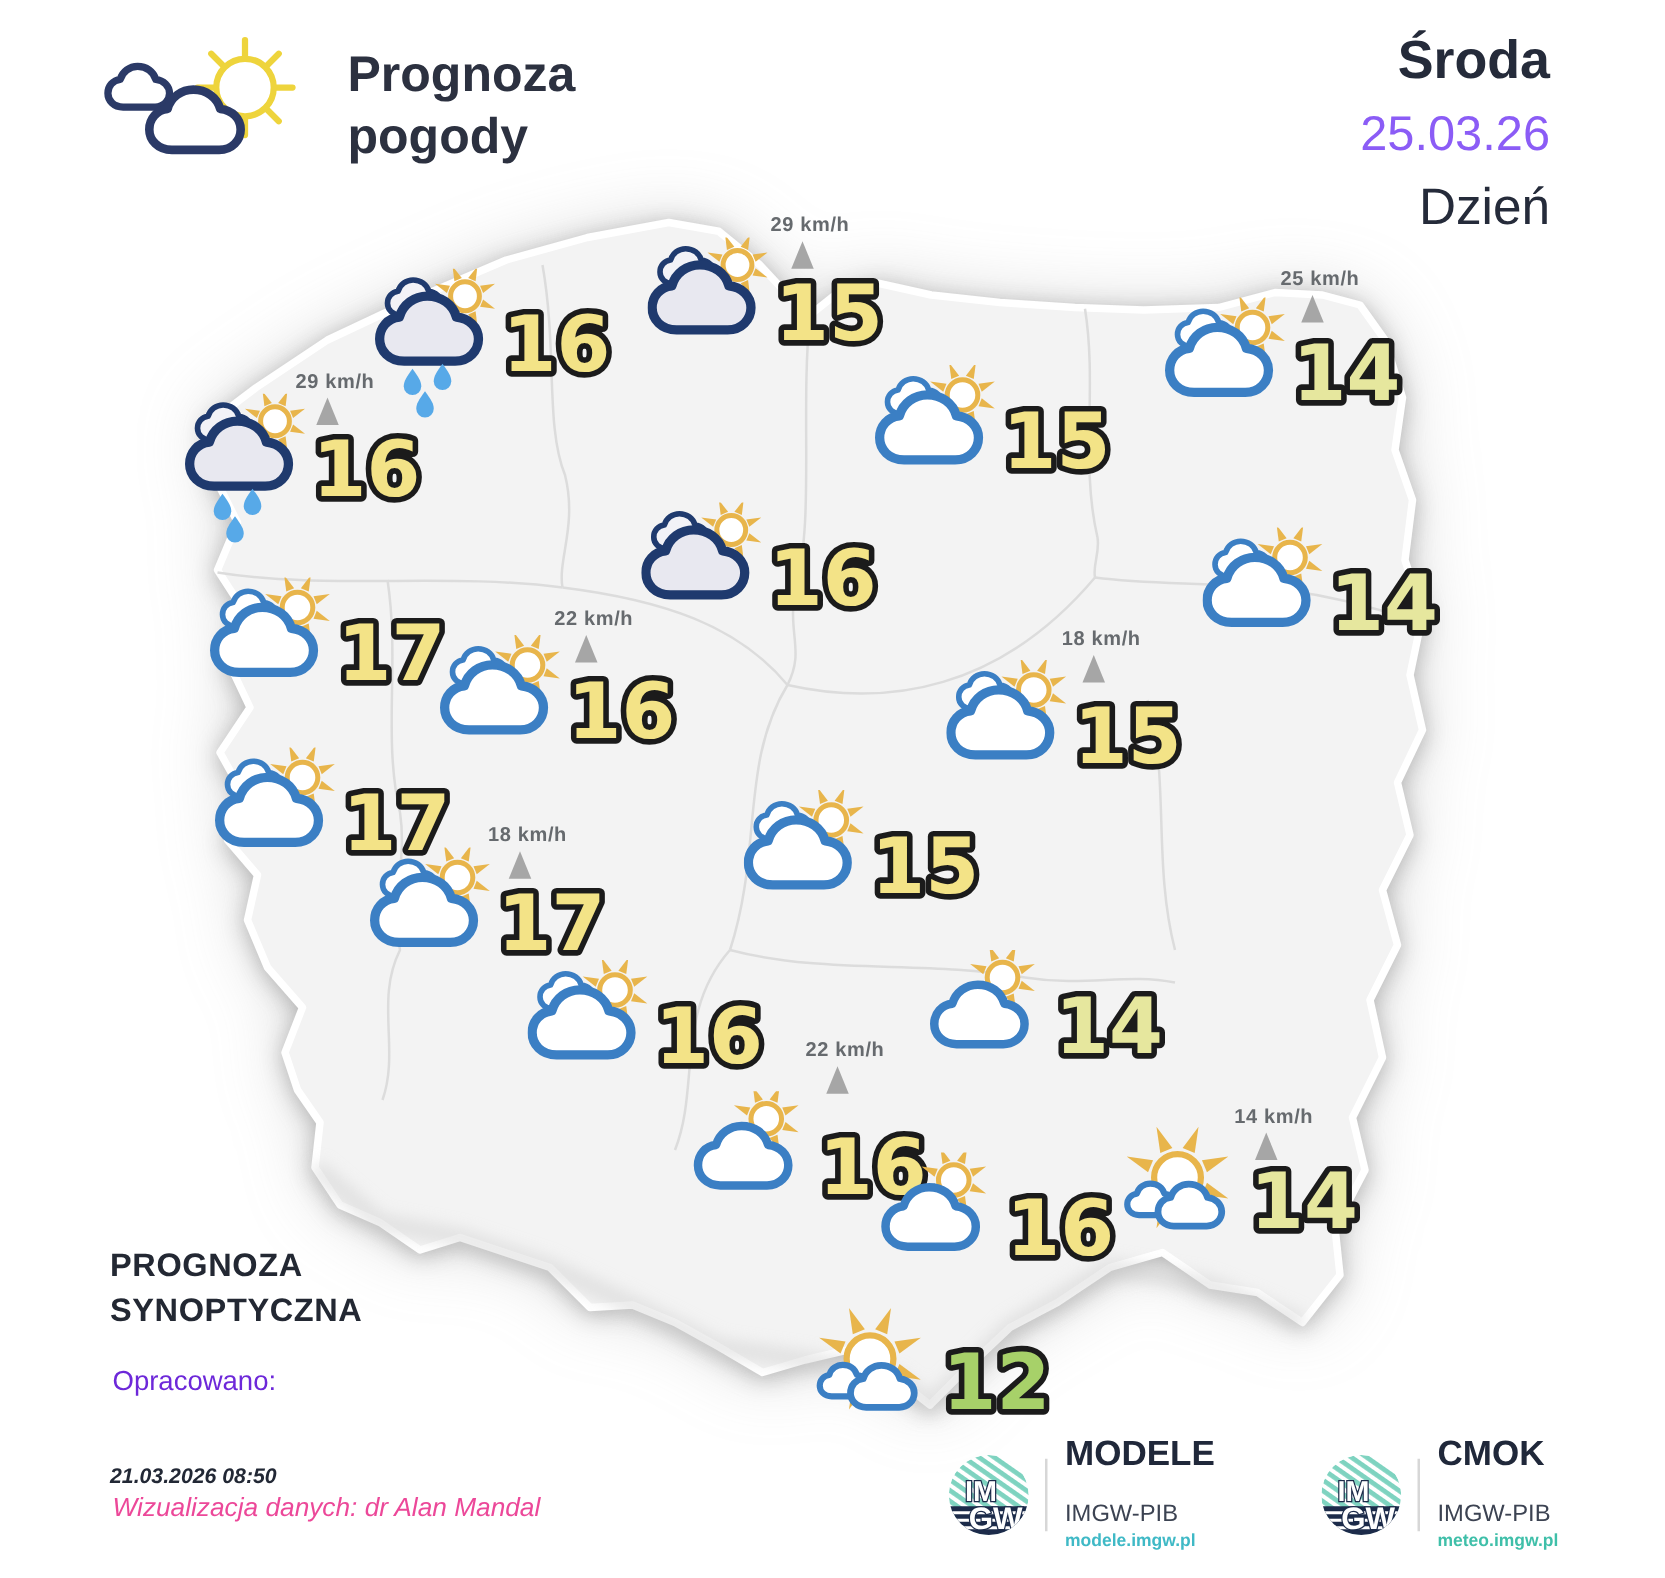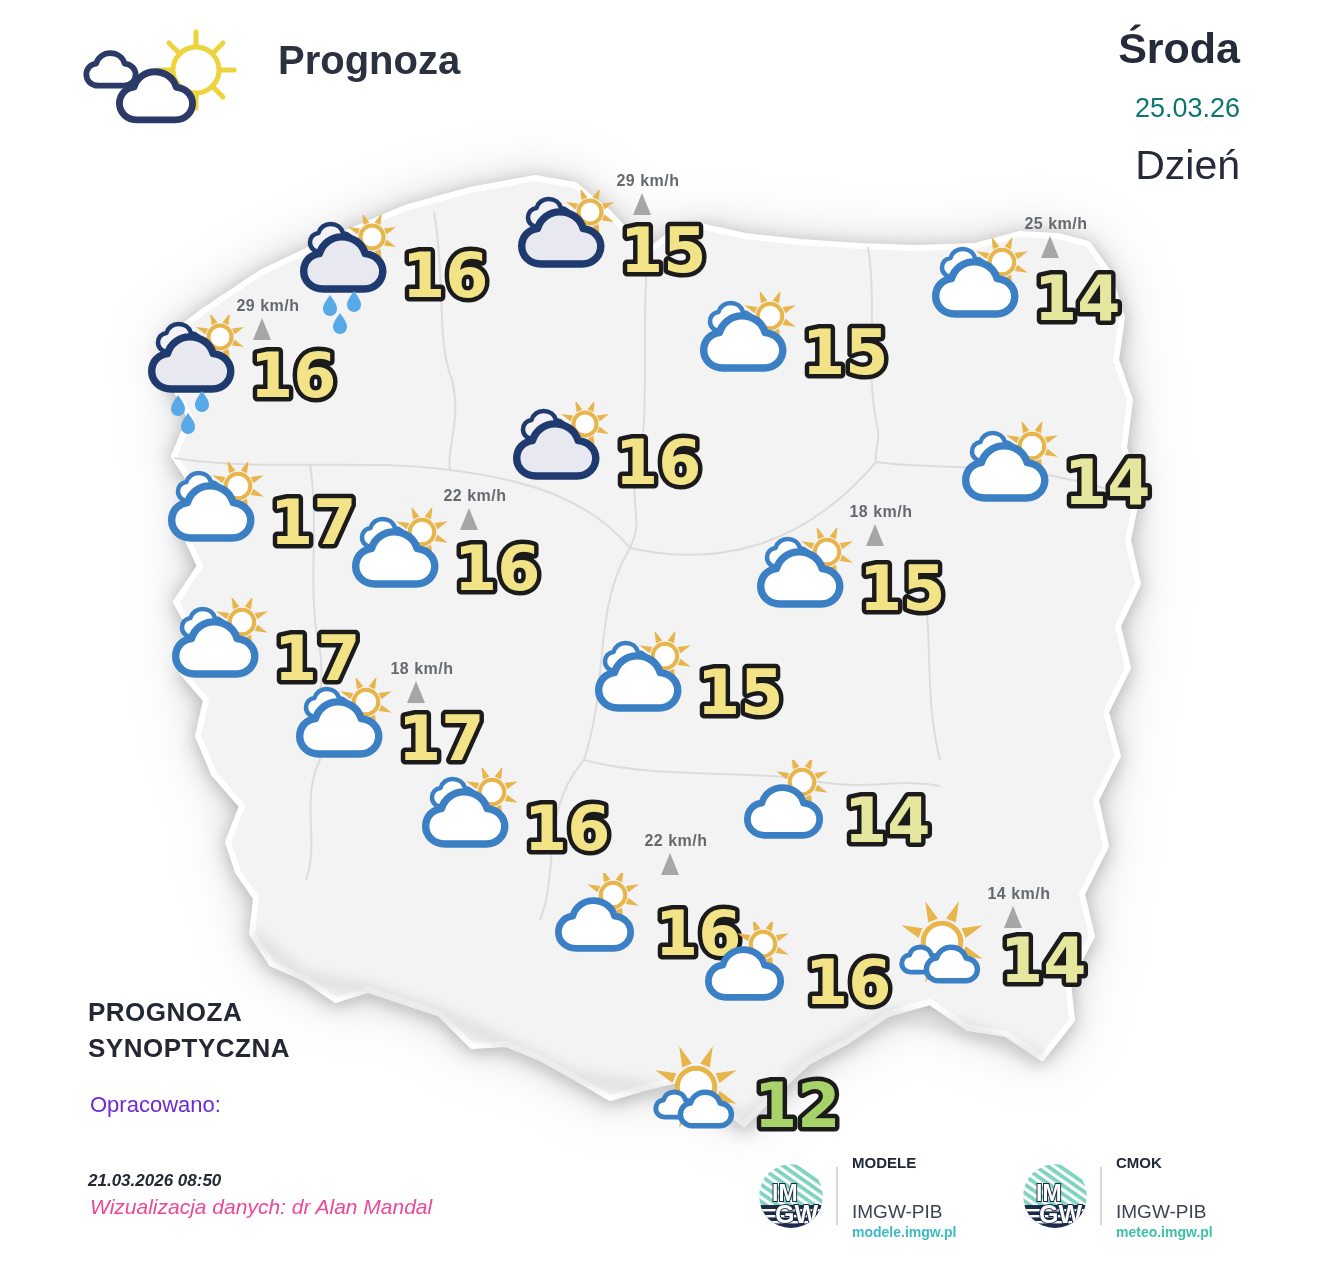--- a/index.html
+++ b/index.html
@@ -9,41 +9,41 @@
   }
   svg{display:block;}
   
   .app-logo{position:absolute;left:78px;top:22px;}
   .app-title{
     position:absolute;left:278px;top:36px;font-size:40px;font-weight:bold;
     color:#2c3140;line-height:49px;
   }
   .date-panel{position:absolute;right:92px;top:24px;text-align:right;color:#252b3a;}
   .date-weekday{font-size:43px;font-weight:bold;line-height:48px;}
-  .date-value{font-size:27px;font-weight:normal;color:#0f766e;margin-top:16px;line-height:40px;}
+  .date-value{font-size:39px;font-weight:normal;color:#8b5cf6;margin-top:16px;line-height:40px;}
   .date-daypart{font-size:41px;font-weight:normal;margin-top:14px;line-height:46px;}
   
   #map{position:absolute;left:0;top:0;}
   #stations{position:absolute;left:0;top:0;width:100%;height:100%;}
   .station{position:absolute;width:200px;height:132px;pointer-events:none;}
   .wind{position:absolute;width:120px;display:flex;flex-direction:column;align-items:center;pointer-events:none;}
   .wind-label{font-size:16px;font-weight:bold;color:#666a6e;letter-spacing:0.5px;}
   .wind svg{margin-top:2px;margin-right:12px;}
   
   .section-title{
     position:absolute;left:88px;top:994px;font-size:26px;font-weight:bold;
     color:#232833;line-height:36px;letter-spacing:0.5px;
   }
   .prepared-label{position:absolute;left:90px;top:1092px;font-size:22px;color:#6d28d9;}
   .prepared-datetime{position:absolute;left:88px;top:1171px;font-size:17px;font-weight:bold;color:#222835;font-style:italic;}
   .credit{position:absolute;left:90px;top:1195px;font-size:21px;font-style:italic;color:#ec4899;}
   
   .logo-block{position:absolute;top:1162px;display:flex;align-items:center;height:68px;}
   .logo-sep{width:2px;height:58px;background:#d7d7d7;margin:0 14px 0 12px;}
-  .logo-name{font-size:15px;font-weight:bold;color:#20283a;line-height:26px;}
+  .logo-name{font-size:28px;font-weight:bold;color:#20283a;line-height:26px;}
   .logo-org{font-size:19px;color:#3c4352;line-height:23px;margin-top:24px;}
   .logo-url{font-size:14px;font-weight:bold;line-height:19px;}
 </style>
 </head>
 <body>
 
 <div class="canvas">
 
   <svg id="map" width="1332" height="1262" viewBox="0 0 1332 1262">
     <defs>
@@ -487,20 +487,21 @@
       <line x1="145" y1="21" x2="135" y2="31"></line>
         <line x1="101" y1="65" x2="91" y2="75"></line>
     </g>
     <circle cx="118" cy="48" r="23" fill="#ffffff" stroke="#eed43c" stroke-width="5"></circle>
     <path d="M25,58 C12,58 4,49 4,39 C4,29 11,21 21,20 C24,9 34,2 45,2 C57,2 67,9 70,20 C81,21 89,29 89,39 C89,49 81,58 69,58 Z" transform="translate(6,30) scale(0.58)" fill="#ffffff" stroke="#2b3a67" stroke-width="10" stroke-linejoin="round"></path>
     <path d="M25,58 C12,58 4,49 4,39 C4,29 11,21 21,20 C24,9 34,2 45,2 C57,2 67,9 70,20 C81,21 89,29 89,39 C89,49 81,58 69,58 Z" transform="translate(38,48) scale(0.86)" fill="#ffffff" stroke="#2b3a67" stroke-width="8" stroke-linejoin="round"></path>
   </svg>
 
   <div class="app-title">
     <div>Prognoza</div>
+    <div>pogody</div>
   </div>
 
   <div class="date-panel">
     <div class="date-weekday">Środa</div>
     <div class="date-value">25.03.26</div>
     <div class="date-daypart">Dzień</div>
   </div>
 
   <div class="section-title">
     <div>PROGNOZA</div>
@@ -538,21 +539,21 @@
       <use href="#imgw-sym"></use>
     </svg>
     <div class="logo-sep"></div>
     <div class="logo-text">
       <div class="logo-name">MODELE</div>
       <div class="logo-org">IMGW-PIB</div>
       <div class="logo-url" style="color:#3fb9c6">modele.imgw.pl</div>
     </div>
   </div>
 
-  <div class="logo-block" style="left:1022px">
+  <div class="logo-block" style="left:1056px">
     <svg width="66" height="66" viewBox="0 0 66 66">
       <use href="#imgw-sym"></use>
     </svg>
     <div class="logo-sep"></div>
     <div class="logo-text">
       <div class="logo-name">CMOK</div>
       <div class="logo-org">IMGW-PIB</div>
       <div class="logo-url" style="color:#3fbfa9">meteo.imgw.pl</div>
     </div>
   </div>

